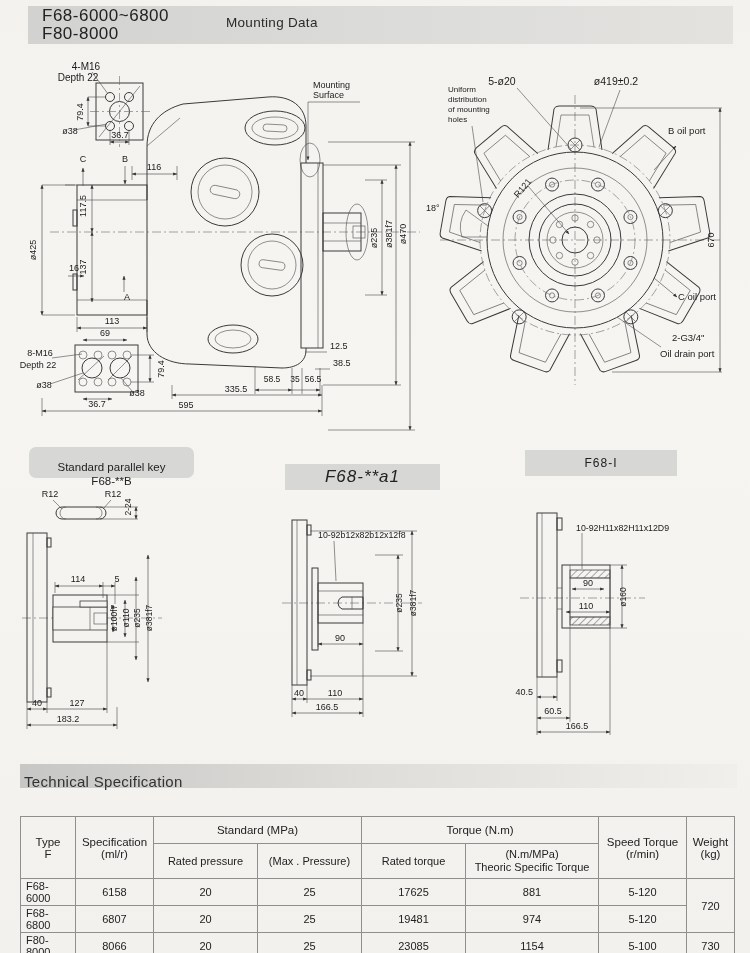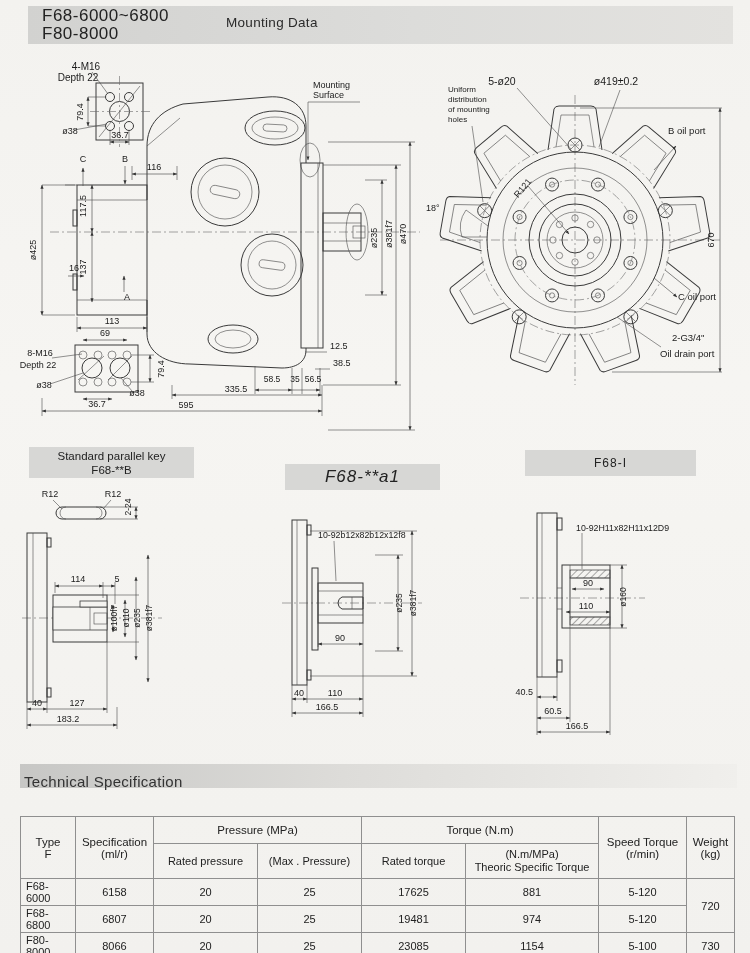--- a/index.html
+++ b/index.html
@@ -9,23 +9,23 @@
     font-family:"Liberation Sans",sans-serif;color:#1d1d1d;overflow:hidden;
   }
   .abs{position:absolute;}
   .title-bar{
     left:28px;top:6px;width:705px;height:38px;
     background:linear-gradient(90deg,#d2d2d0 0%,#dcdcda 55%,#e3e2df 100%);
   }
   .model-title{left:42px;top:7px;font-size:17px;font-weight:normal;line-height:18px;letter-spacing:.5px;color:#222;}
   .page-title{left:226px;top:15px;font-size:13.5px;font-weight:normal;color:#2a2a2a;letter-spacing:.3px;}
   .section-bar{background:#d7d7d5;color:#222;text-align:center;}
-  .bar1{left:29px;top:447px;width:165px;height:31px;font-size:11.5px;line-height:14px;padding-top:2px;box-sizing:border-box;}
+  .bar1{left:29px;top:447px;width:165px;height:31px;font-size:11.5px;line-height:14px;padding-top:13px;box-sizing:border-box;border-radius:7px;}
   .bar2{left:285px;top:464px;width:155px;height:26px;font-size:17px;line-height:26px;letter-spacing:1px;font-style:italic;}
-  .bar3{left:525px;top:450px;width:171px;height:26px;font-size:12px;line-height:26px;letter-spacing:1px;}
+  .bar3{left:525px;top:450px;width:152px;height:26px;font-size:12px;line-height:26px;letter-spacing:1px;}
   .spec-bar{
     left:20px;top:764px;width:717px;height:24px;
     background:linear-gradient(90deg,#c7c7c5 0%,#dddcd9 45%,#f0efec 100%);
     font-size:15px;line-height:36px;color:#333;padding-left:4px;box-sizing:border-box;letter-spacing:.3px;
   }
   svg{position:absolute;overflow:visible;}
   svg .ln{fill:none;stroke:#3a3a3a;stroke-width:1;}
   svg .tn{fill:none;stroke:#4a4a4a;stroke-width:.6;}
   svg .dm{fill:none;stroke:#4a4a4a;stroke-width:.65;}
   svg .cl{fill:none;stroke:#6a6a6a;stroke-width:.6;stroke-dasharray:9 3 2 3;}
@@ -482,21 +482,21 @@
   <tbody>
       <tr class="grp">
     <th rowspan="2">
       <div>Type</div>
       <div>F</div>
     </th>
     <th rowspan="2">
       <div>Specification</div>
       <div>(ml/r)</div>
     </th>
-    <th colspan="2">Pressure (MPa)</th>
+    <th colspan="2">Standard (MPa)</th>
     <th colspan="2">Torque (N.m)</th>
     <th rowspan="2">
       <div>Speed Torque</div>
       <div>(r/min)</div>
     </th>
     <th rowspan="2">
       <div>Weight</div>
       <div>(kg)</div>
     </th>
   </tr>

